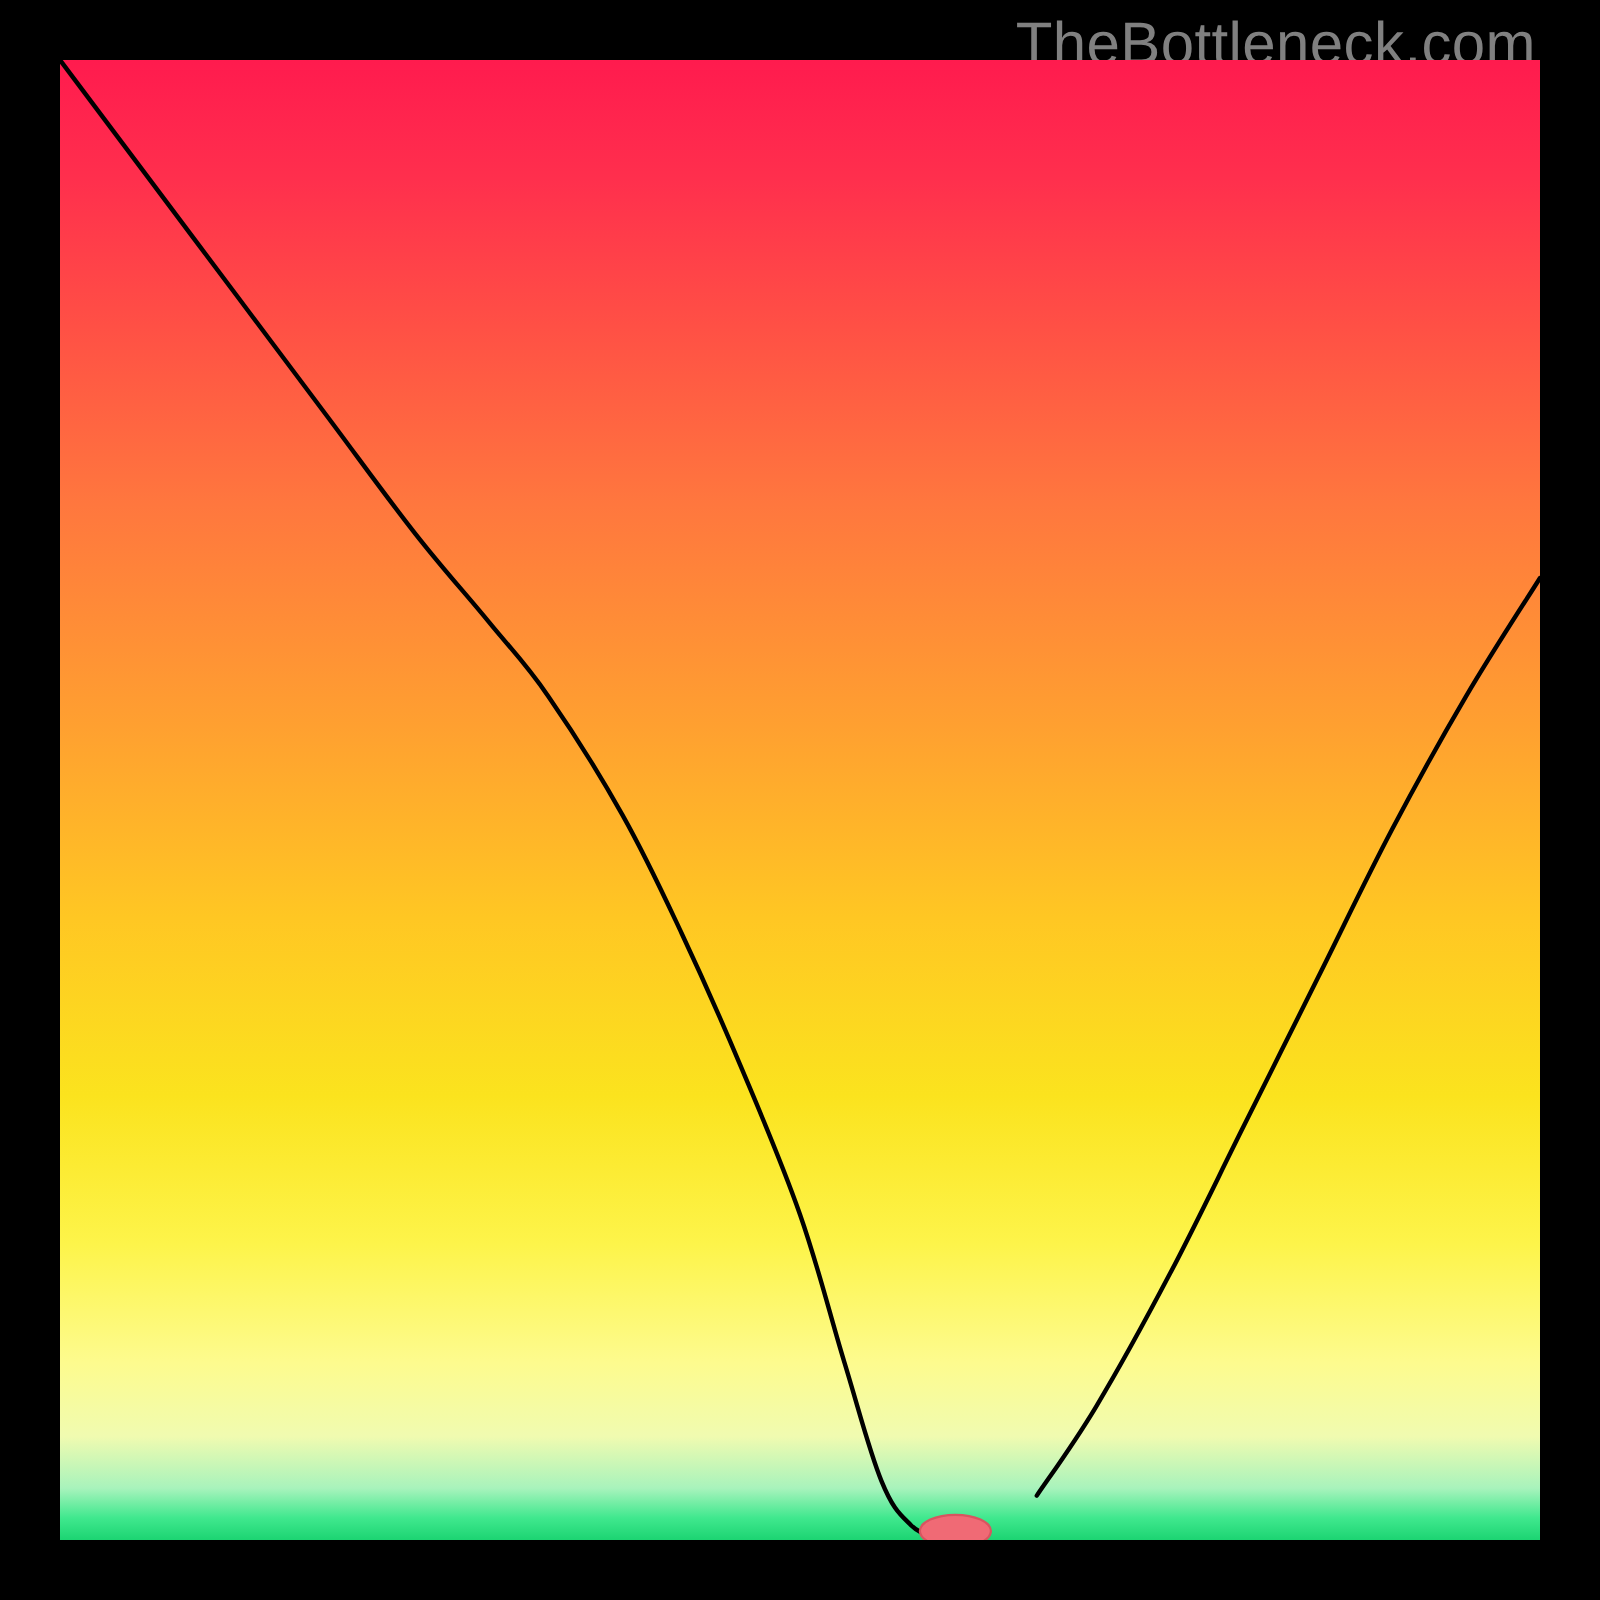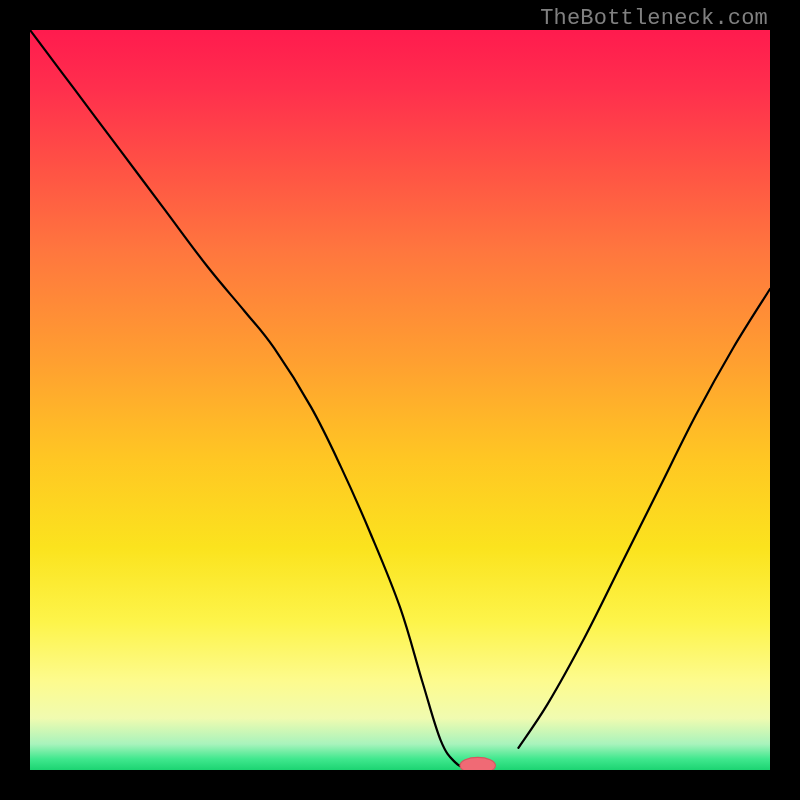--- a/index.html
+++ b/index.html
@@ -22,24 +22,23 @@
     left: 30px;
     top: 30px;
     width: 740px;
     height: 740px;
   }
   .watermark {
     position: absolute;
     top: 6px;
     right: 32px;
     color: #808080;
-    font-size: 22px;
+    font-size: 30px;
     font-weight: 500;
     letter-spacing: 0.2px;
-    font-family: Liberation Mono, monospace;
   }
 </style>
 </head>
 <body>
 
 <div class="frame">
   <div class="watermark">TheBottleneck.com</div>
 
   <svg class="plot-area" viewBox="0 0 100 100" preserveAspectRatio="none">
     <defs>

